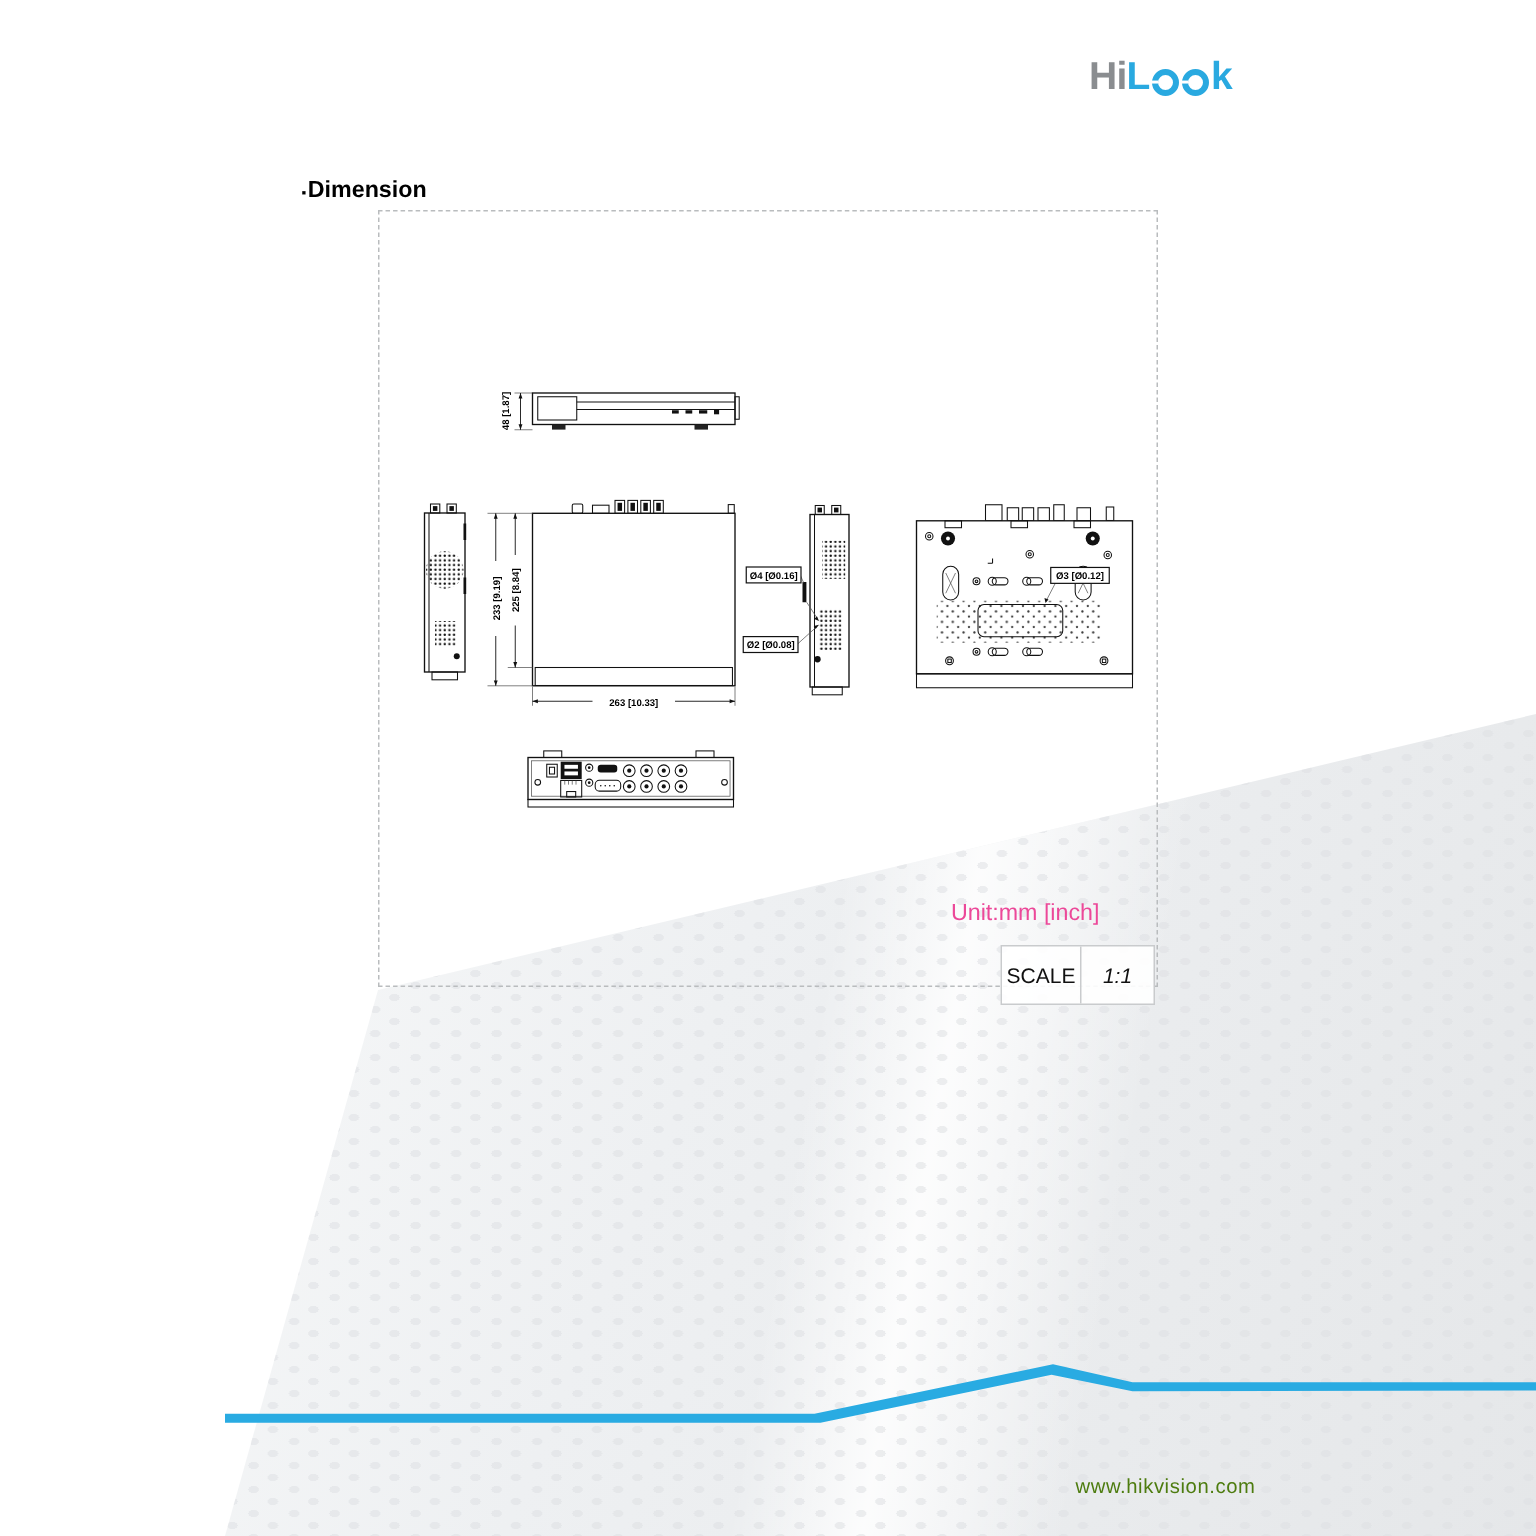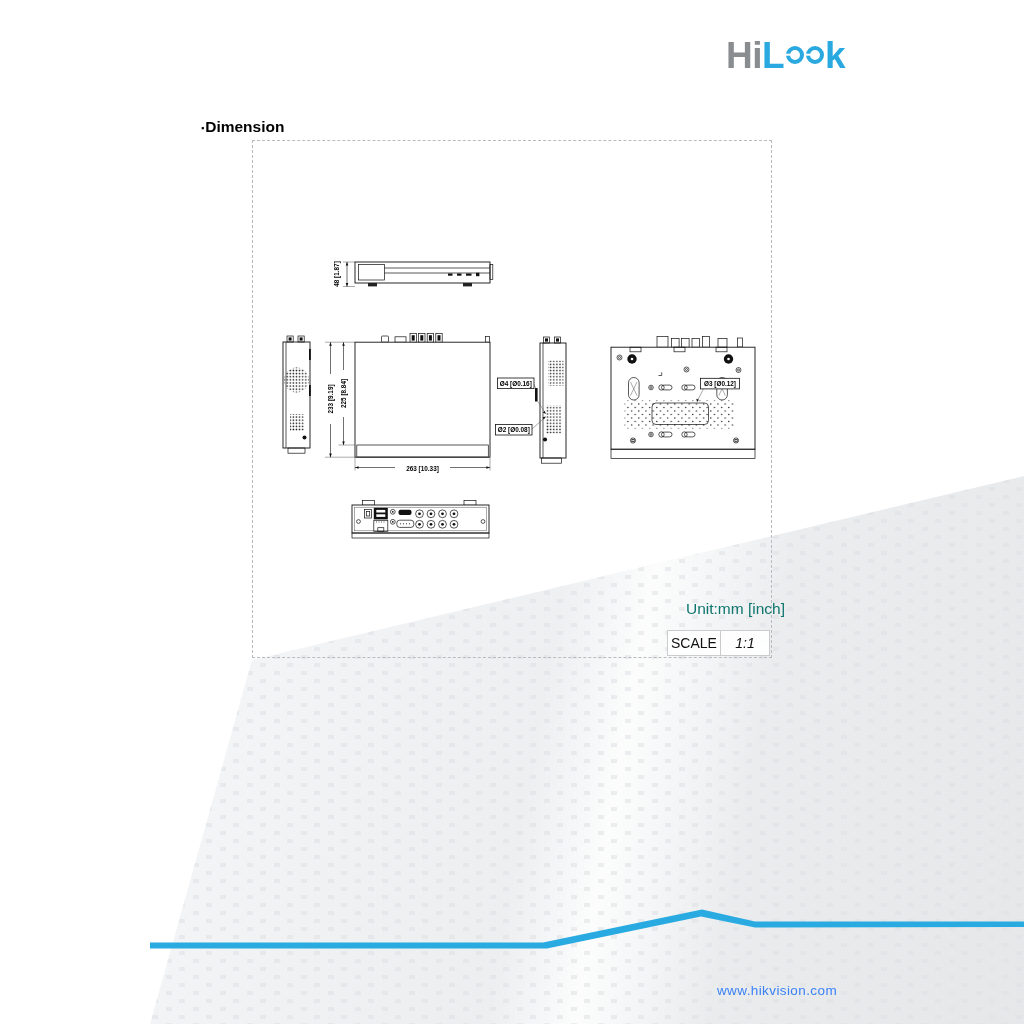--- a/index.html
+++ b/index.html
@@ -23,21 +23,21 @@
     clip-path: polygon(150px 564px, 252px 200px, 1024px 16px, 1024px 564px);
     background-image:
       radial-gradient(ellipse 5px 3.5px at 7px 5px, #dfe1e4 68%, rgba(223,225,228,0) 70%),
       radial-gradient(ellipse 5px 3.5px at 20px 13px, #dfe1e4 68%, rgba(223,225,228,0) 70%);
     background-size:27px 16px; opacity:.55;
   }
   .swoosh { position:absolute; left:0; top:900px; }
 
   
   .logo { position:absolute; left:726px; top:37px; display:flex; align-items:flex-start;
-          font-weight:bold; font-size:37px; letter-spacing:-0.5px; line-height:1; }
+          font-weight:bold; font-size:26px; letter-spacing:-0.5px; line-height:1; }
   .logo .gray { color:#8a8d90; }
   .logo .blue { color:#29a9e0; }
   .ring { position:relative; width:10px; height:10px; border:4.6px solid #29a9e0;
           border-radius:50%; margin:8.5px 1px 0 1.5px; }
   .ring .gap { position:absolute; width:5px; height:2.6px; background:#fff;
                left:-5px; top:50%; transform:translateY(-50%); }
 
   
   .heading { position:absolute; left:201px; top:118px; display:flex; align-items:center;
              font-weight:bold; color:#000; font-size:15.5px; }
@@ -52,32 +52,32 @@
   
   .dev { fill:#fff; stroke:#111; stroke-width:0.9; }
   .ln  { fill:none; stroke:#111; stroke-width:0.7; }
   .xl  { fill:none; stroke:#555; stroke-width:0.5; }
   .dim { fill:none; stroke:#111; stroke-width:0.6; }
   .lbl { fill:#fff; stroke:#111; stroke-width:0.8; }
   .arr { fill:#111; stroke:none; }
   text { font-family:"Liberation Sans", sans-serif; font-size:6.4px; font-weight:bold; fill:#000; }
 
   
-  .unit { position:absolute; left:580px; top:600px; width:205px; text-align:right;
-          font-size:15.5px; color:#0f766e; }
-  .scale { position:absolute; left:667px; top:630px; width:103px; height:26px;
+  .unit { position:absolute; left:528px; top:600px; width:205px; text-align:right;
+          font-size:15.5px; color:#ec4899; }
+  .scale { position:absolute; left:667px; top:630px; width:103px; height:40px;
            border:1px solid #c9cbcd; background:rgba(255,255,255,.9);
            display:flex; font-size:14px; color:#111; box-sizing:border-box; }
   .scale .c1 { width:52px; border-right:1px solid #c9cbcd; display:flex;
                align-items:center; justify-content:center; }
   .scale .c2 { flex:1; display:flex; align-items:center; justify-content:center;font-style:italic; }
 
   
   .url { position:absolute; left:667px; top:983px; width:220px; text-align:center;
-         font-size:13.5px; color:#3b82f6; letter-spacing:.4px; }
+         font-size:13.5px; color:#4d7c0f; letter-spacing:.4px; }
 </style>
 </head>
 <body>
 
 <div class="page">
 
   <div class="bg-band"></div>
   <div class="bg-dots"></div>
 
   <svg class="swoosh" width="1024" height="55" viewBox="0 900 1024 55">

